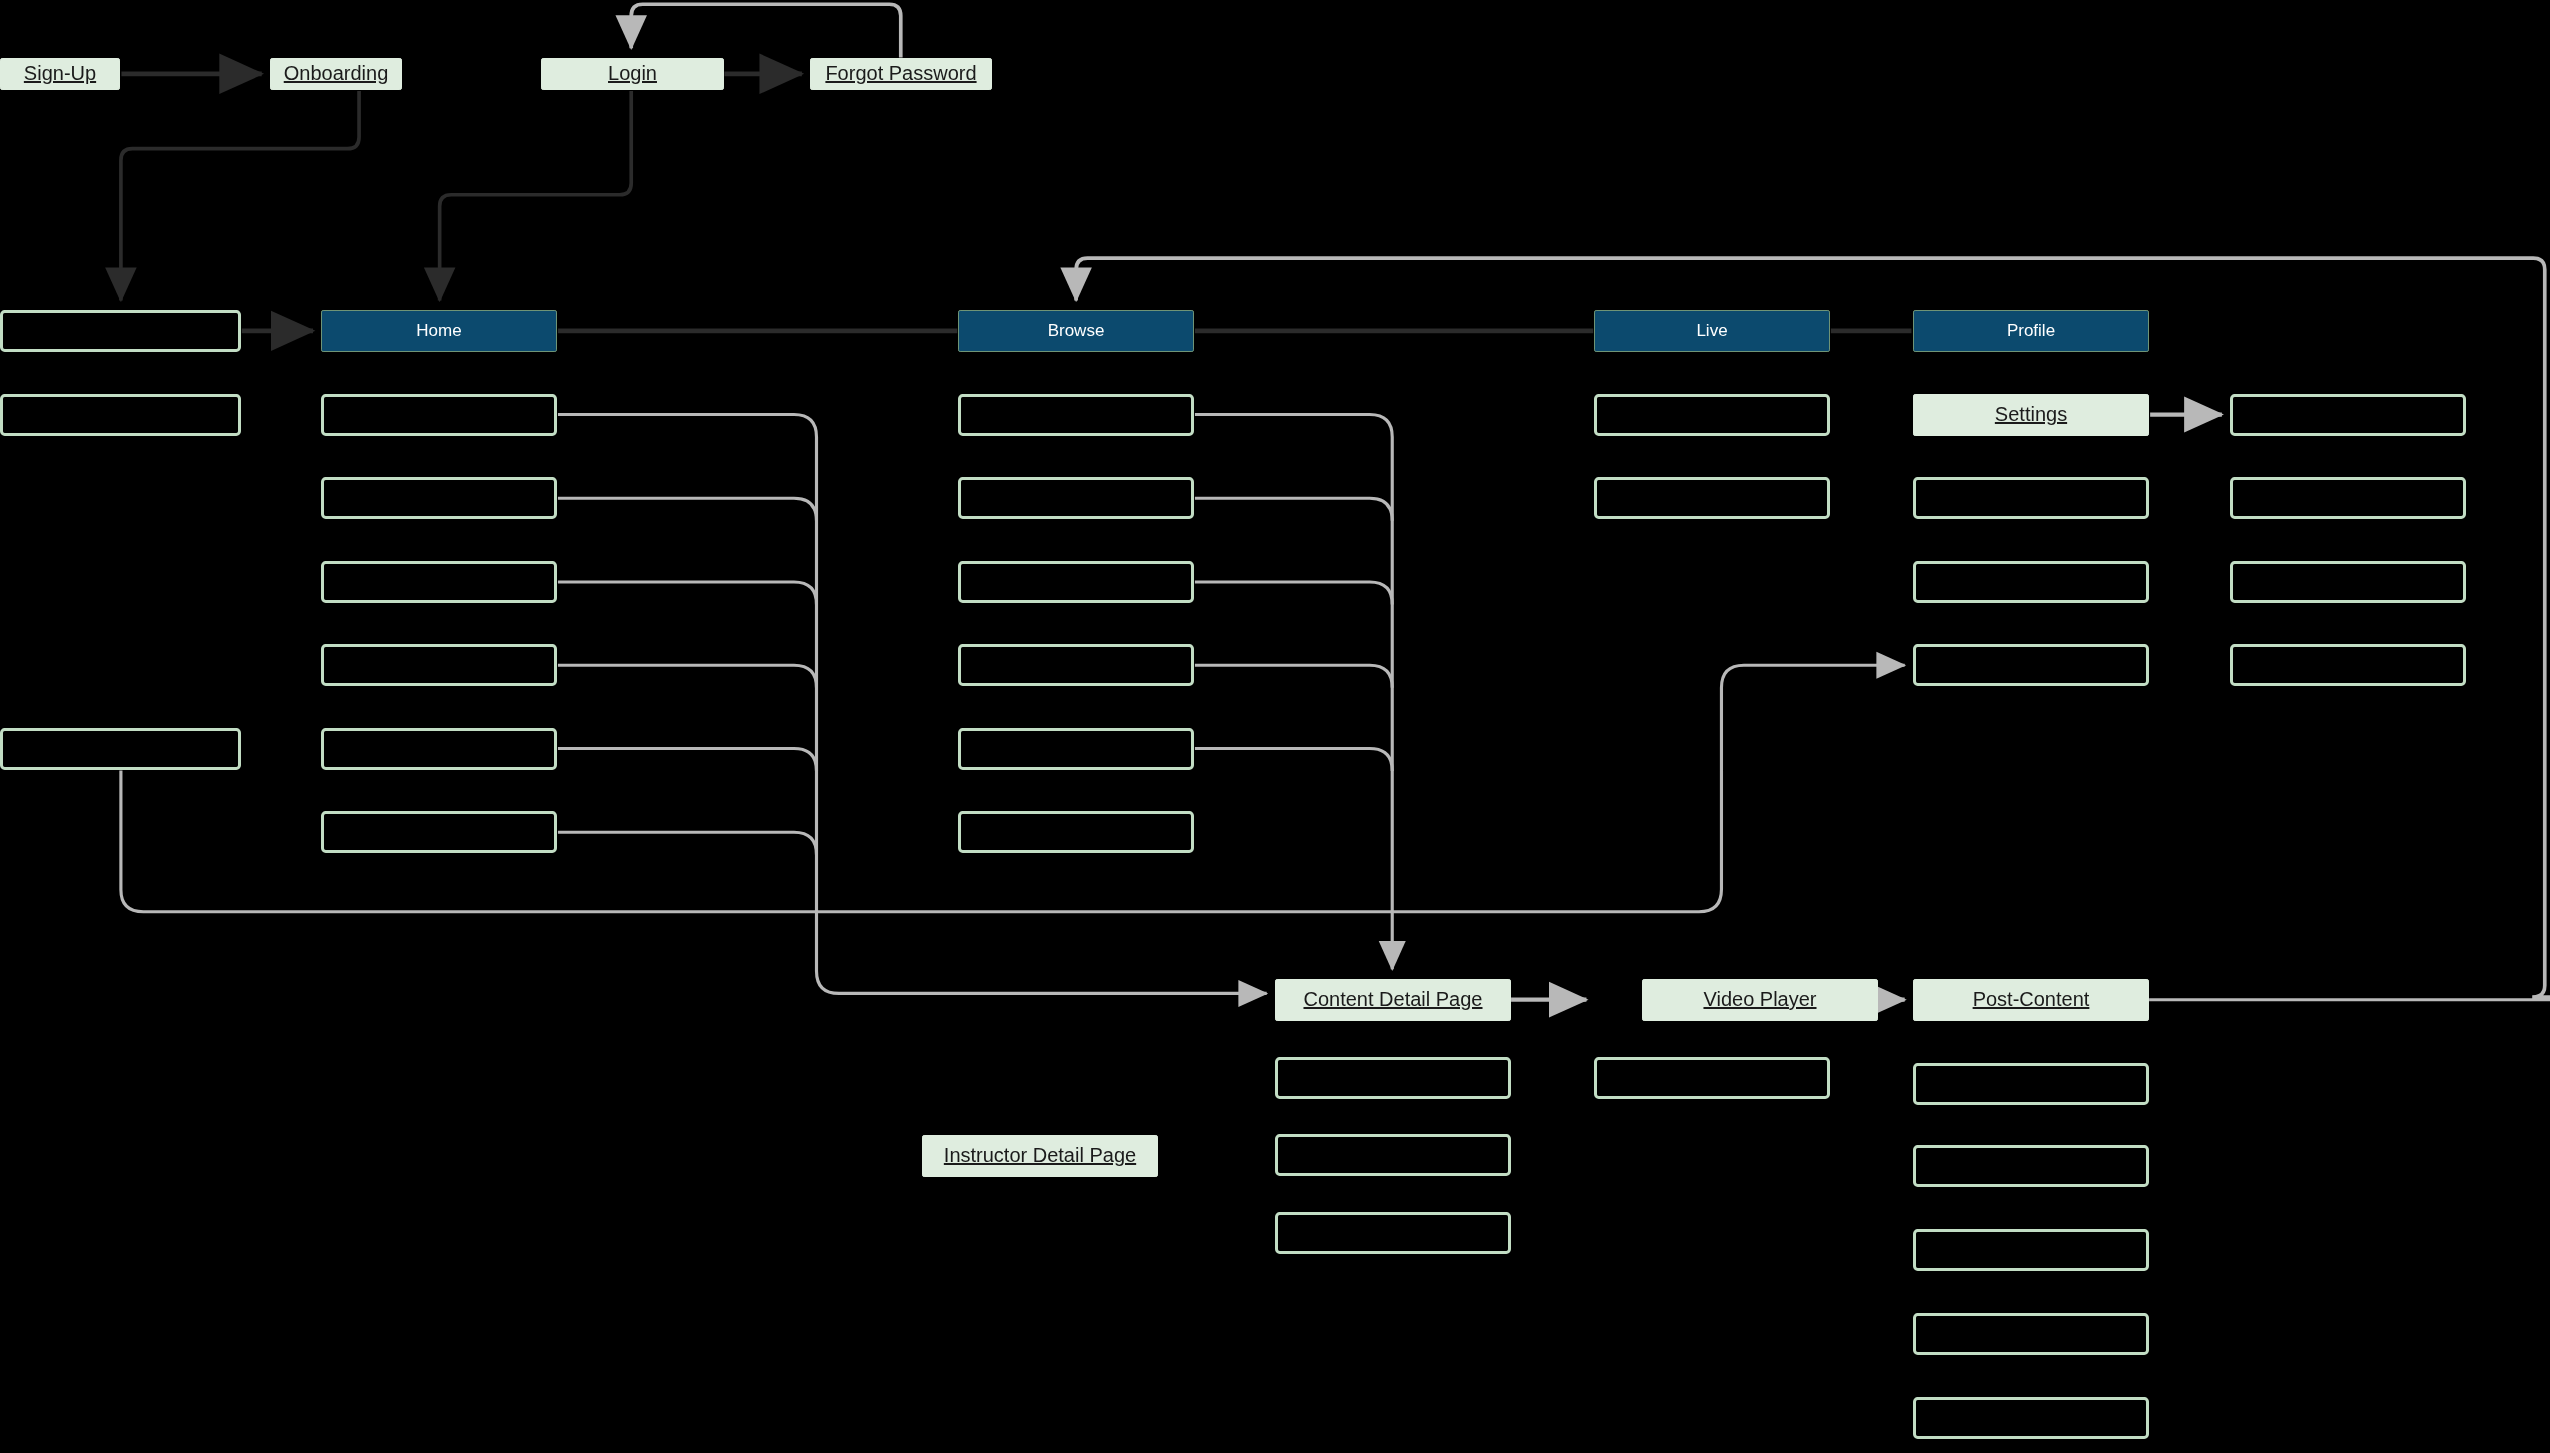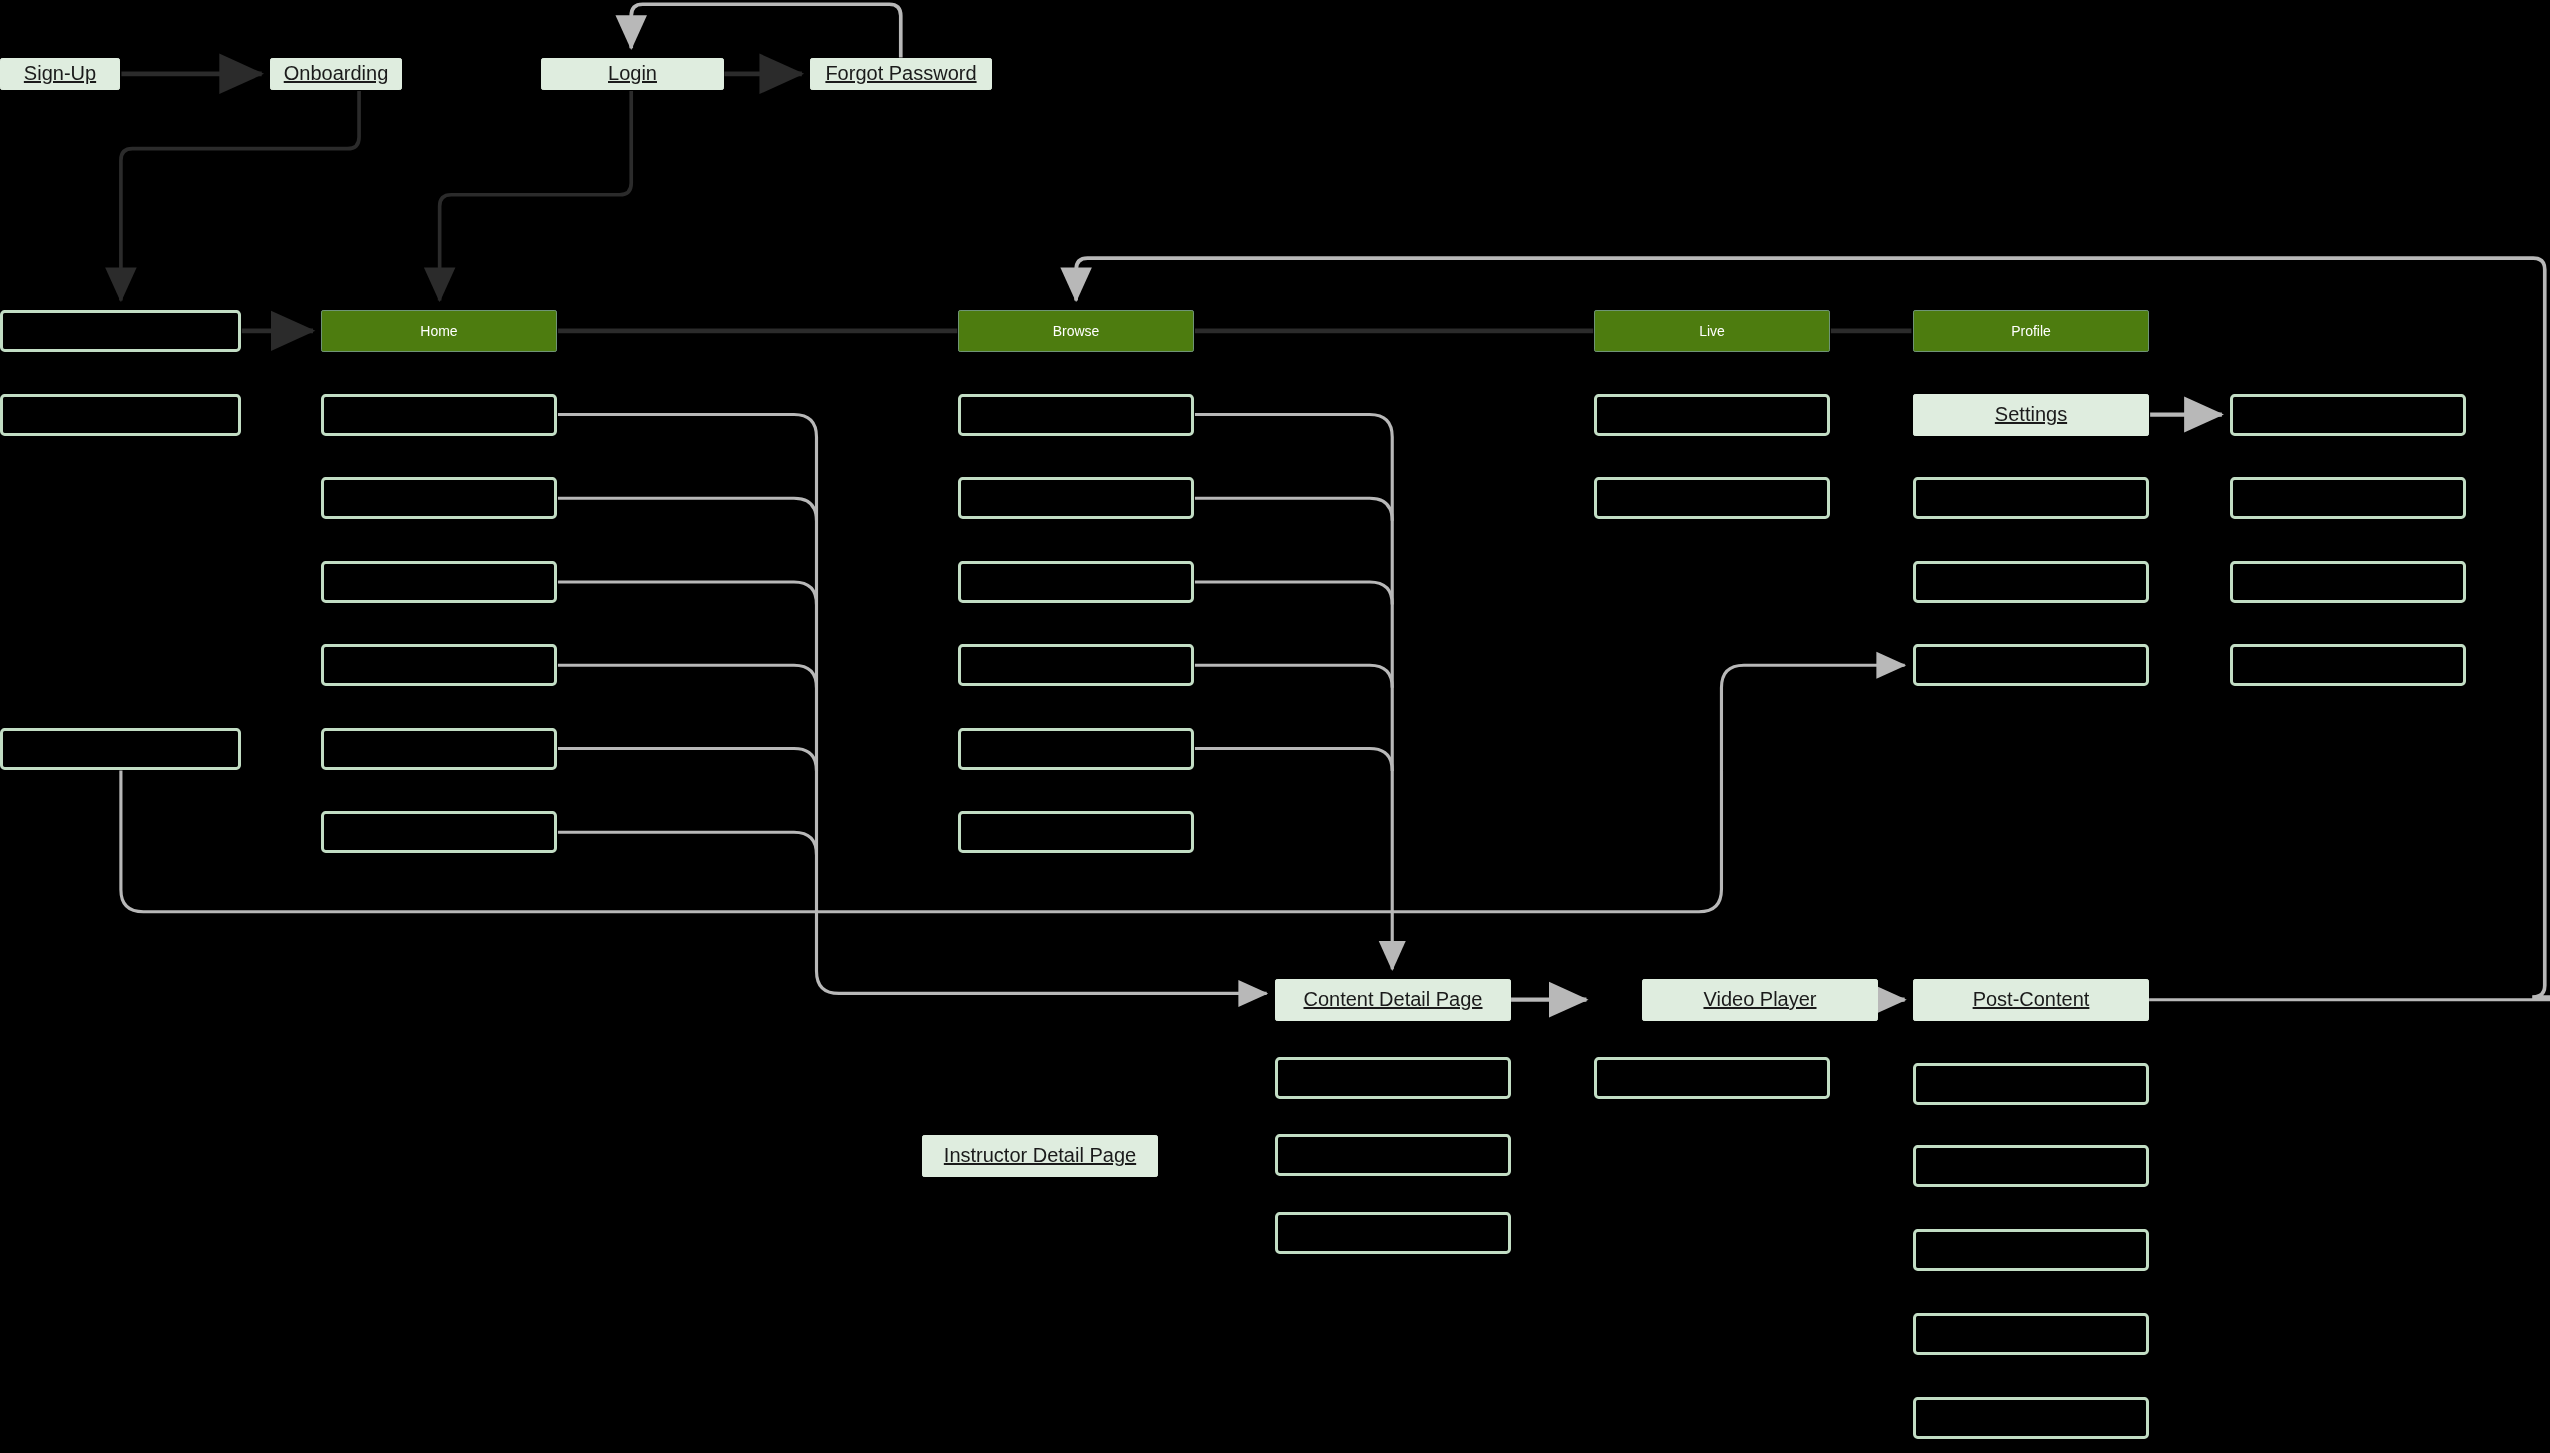--- a/index.html
+++ b/index.html
@@ -36,23 +36,23 @@
   
   .node.light {
     background: #dfeddf;
     color: #1b1b1b;
     font-size: 20px;
     border: 0.5px solid #dfeddf;
     text-decoration: underline;
   }
   
   .node.green {
-    background: #4d7c0f;
+    background: #0c4a6e;
     color: #ffffff;
-    font-size: 14px;
+    font-size: 17px;
     border: 0.5px solid #6f9476;
     justify-content: center;
   }
   
   .node.outline {
     background: #000000;
     border: 3.7px solid #c2ddc4;
     border-radius: 4.7px;
   }
   .node .label {

